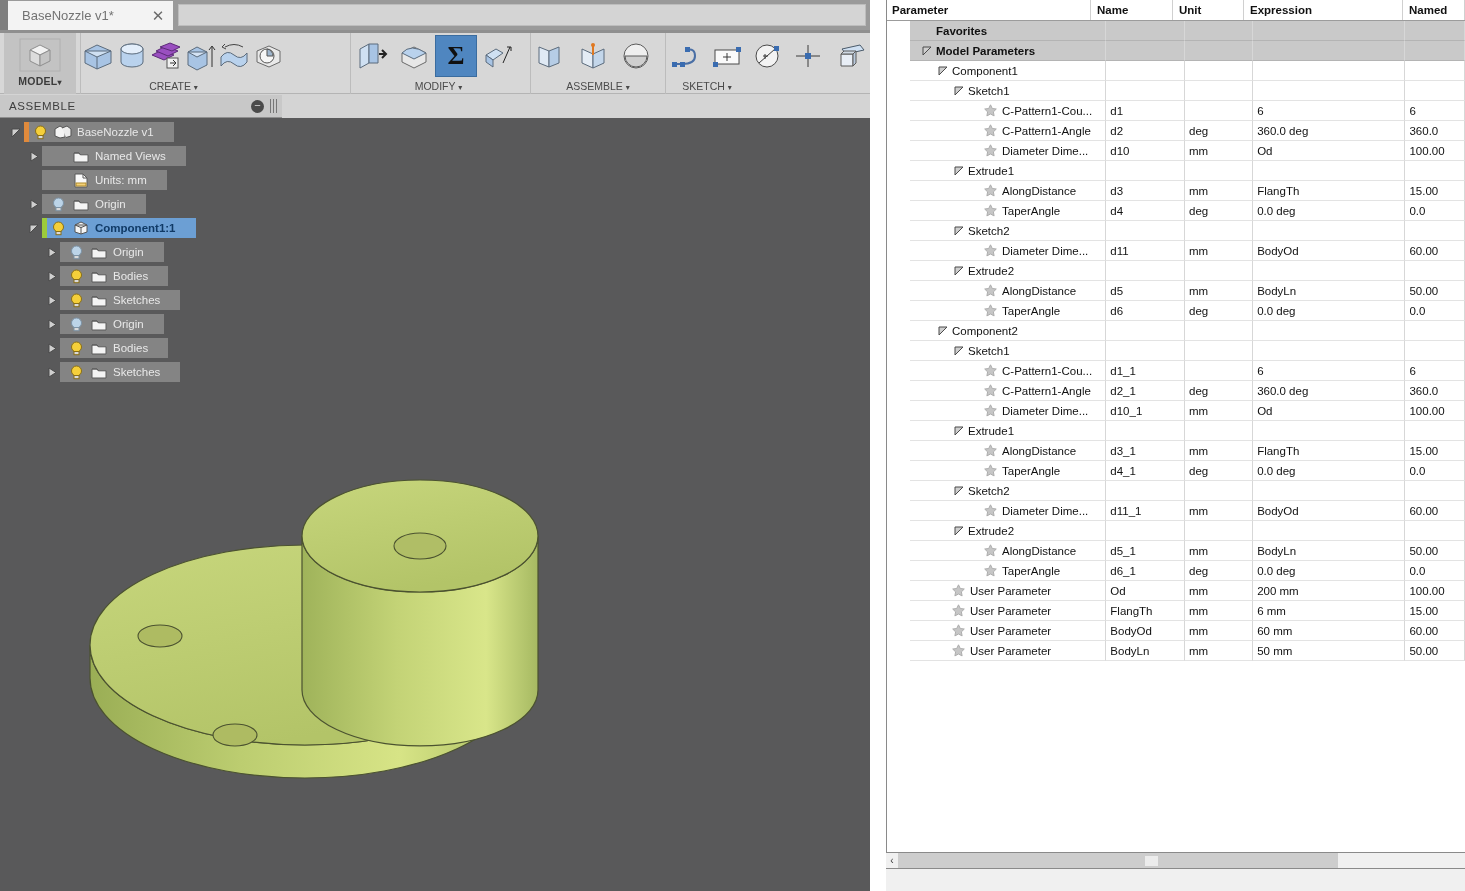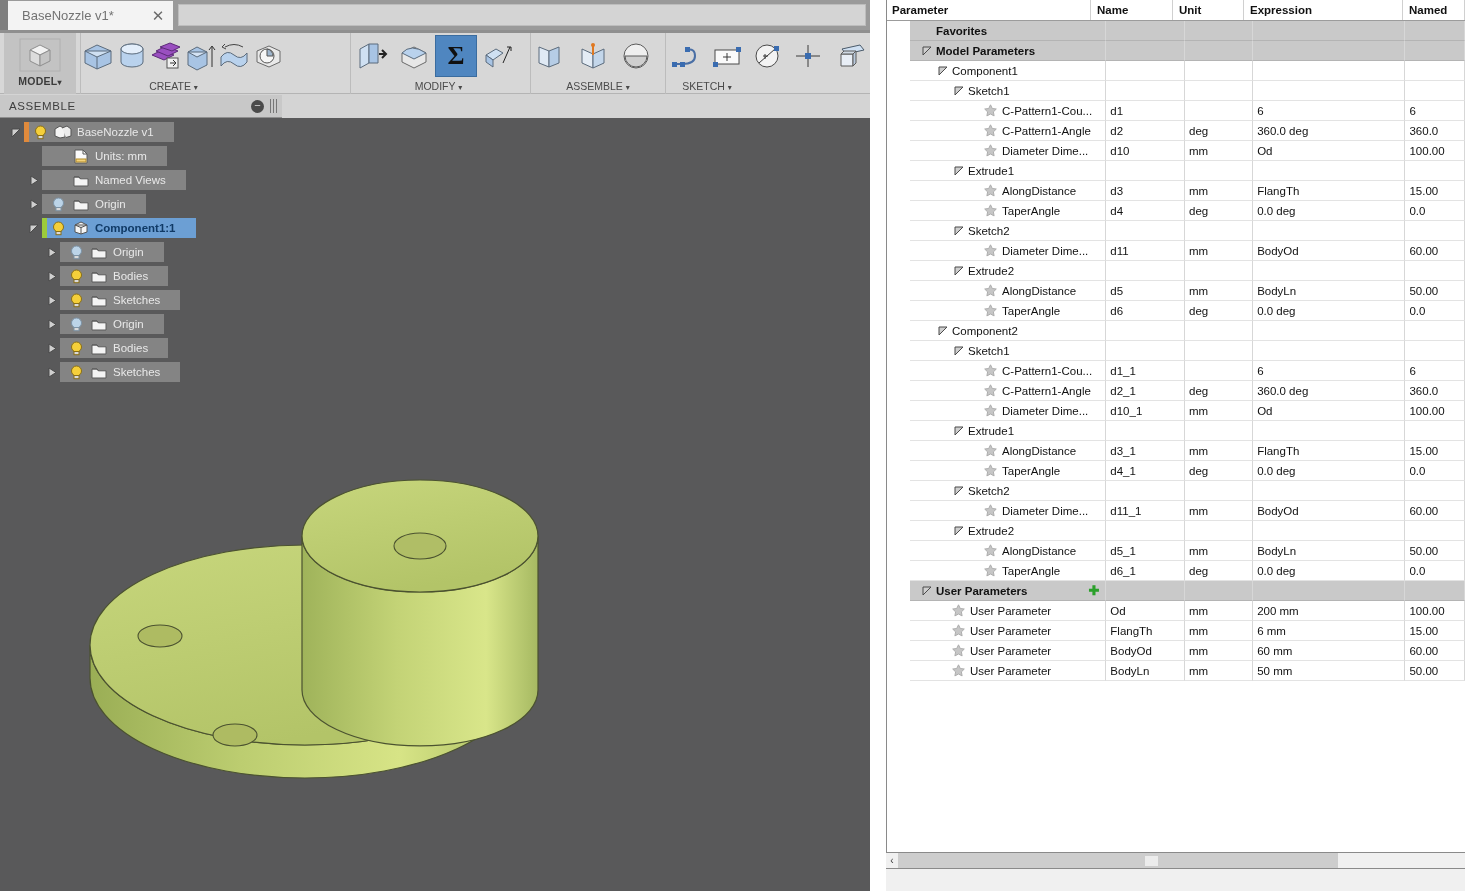--- a/index.html
+++ b/index.html
@@ -382,20 +382,39 @@
             <svg width="18" height="14" viewBox="0 0 18 14">
               <path d="M1 4 L6 1 L11 4 L11 12 L6 13 L1 11 Z" fill="#f4f4f4" stroke="#555"></path>
               <path d="M8 3 L13 1 L17 4 L17 11 L12 12.5" fill="#ececec" stroke="#555"></path>
             </svg>
           </div>
           <div class="tlabel">BaseNozzle v1</div>
         </div>
       </div>
       <div class="trow">
         <div style="width:26px"></div>
+        <div class="twist">
+          <svg width="11" height="11" viewBox="0 0 11 11">
+            <polygon points="2,1 9,5.5 2,10" fill="#cfcfcf" stroke="#4a4a4a" stroke-width="1"></polygon>
+          </svg>
+        </div>
+        <div class="tbody">
+          <div class="tbar" style="background:transparent"></div>
+          <div class="bulb"></div>
+          <div class="ticon">
+            <svg width="16" height="13" viewBox="0 0 16 13">
+              <path d="M1 3 h5 l1.4 1.8 H15 V12 H1 Z" fill="#f4f4f4" stroke="#5a5a5a"></path>
+              <path d="M1 3 h5 l1.4 1.8" fill="none" stroke="#5a5a5a"></path>
+            </svg>
+          </div>
+          <div class="tlabel">Named Views</div>
+        </div>
+      </div>
+      <div class="trow">
+        <div style="width:26px"></div>
         <div class="twist"></div>
         <div class="tbody">
           <div class="tbar" style="background:transparent"></div>
           <div class="bulb"></div>
           <div class="ticon">
             <svg width="14" height="15" viewBox="0 0 14 15">
               <path d="M1 1 h8 l4 4 v9 H1 Z" fill="#fbfbfb" stroke="#5a5a5a"></path>
               <path d="M9 1 v4 h4" fill="none" stroke="#5a5a5a"></path>
               <rect x="2" y="10" width="10" height="3" fill="#f3d27a" stroke="#b08a2a"></rect>
             </svg>
@@ -405,39 +424,20 @@
       </div>
       <div class="trow">
         <div style="width:26px"></div>
         <div class="twist">
           <svg width="11" height="11" viewBox="0 0 11 11">
             <polygon points="2,1 9,5.5 2,10" fill="#cfcfcf" stroke="#4a4a4a" stroke-width="1"></polygon>
           </svg>
         </div>
         <div class="tbody">
           <div class="tbar" style="background:transparent"></div>
-          <div class="bulb"></div>
-          <div class="ticon">
-            <svg width="16" height="13" viewBox="0 0 16 13">
-              <path d="M1 3 h5 l1.4 1.8 H15 V12 H1 Z" fill="#f4f4f4" stroke="#5a5a5a"></path>
-              <path d="M1 3 h5 l1.4 1.8" fill="none" stroke="#5a5a5a"></path>
-            </svg>
-          </div>
-          <div class="tlabel">Named Views</div>
-        </div>
-      </div>
-      <div class="trow">
-        <div style="width:26px"></div>
-        <div class="twist">
-          <svg width="11" height="11" viewBox="0 0 11 11">
-            <polygon points="2,1 9,5.5 2,10" fill="#cfcfcf" stroke="#4a4a4a" stroke-width="1"></polygon>
-          </svg>
-        </div>
-        <div class="tbody">
-          <div class="tbar" style="background:transparent"></div>
           <div class="bulb">
             <svg width="13" height="15" viewBox="0 0 13 15">
               <circle cx="6.5" cy="6" r="5" fill="#bcd4e8" stroke="#7d93a6"></circle>
               <rect x="4" y="10.5" width="5" height="3.2" fill="#d9d9d9" stroke="#7d93a6"></rect>
             </svg>
           </div>
           <div class="ticon">
             <svg width="16" height="13" viewBox="0 0 16 13">
               <path d="M1 3 h5 l1.4 1.8 H15 V12 H1 Z" fill="#f4f4f4" stroke="#5a5a5a"></path>
               <path d="M1 3 h5 l1.4 1.8" fill="none" stroke="#5a5a5a"></path>
@@ -1110,38 +1110,20 @@
                 <polygon points="6.5,0.8 8.3,4.5 12.3,5 9.4,7.9 10.1,11.9 6.5,10 2.9,11.9 3.6,7.9 0.7,5 4.7,4.5" fill="#c6c6c6" stroke="#adadad"></polygon>
               </svg>
             </span>
             <span style="padding-left:3px">TaperAngle</span>
           </span>
         </div>
         <div class="c c-name">d6_1</div>
         <div class="c c-unit">deg</div>
         <div class="c c-expr">0.0 deg</div>
         <div class="c c-value">0.0</div>
-      </div>
-      <div class="prow group">
-        <div class="c c-param">
-          <span class="leftpad">
-            <span class="ind" style="width:8px"></span>
-            <span class="gtwist">
-              <svg width="11" height="11" viewBox="0 0 11 11">
-                <polygon points="1,2 9,2 1,10" fill="#cfcfcf" stroke="#4a4a4a" stroke-width="1"></polygon>
-              </svg>
-            </span>
-            <span style="padding-left:3px">User Parameters</span>
-            <span class="plusmark">✚</span>
-          </span>
-        </div>
-        <div class="c c-name"></div>
-        <div class="c c-unit"></div>
-        <div class="c c-expr"></div>
-        <div class="c c-value"></div>
       </div>
       <div class="prow">
         <div class="c c-param">
           <span class="leftpad">
             <span class="ind" style="width:24px"></span>
             <span class="gtwist"></span>
             <span class="star">
               <svg width="13" height="13" viewBox="0 0 13 13">
                 <polygon points="6.5,0.8 8.3,4.5 12.3,5 9.4,7.9 10.1,11.9 6.5,10 2.9,11.9 3.6,7.9 0.7,5 4.7,4.5" fill="#c6c6c6" stroke="#adadad"></polygon>
               </svg>

